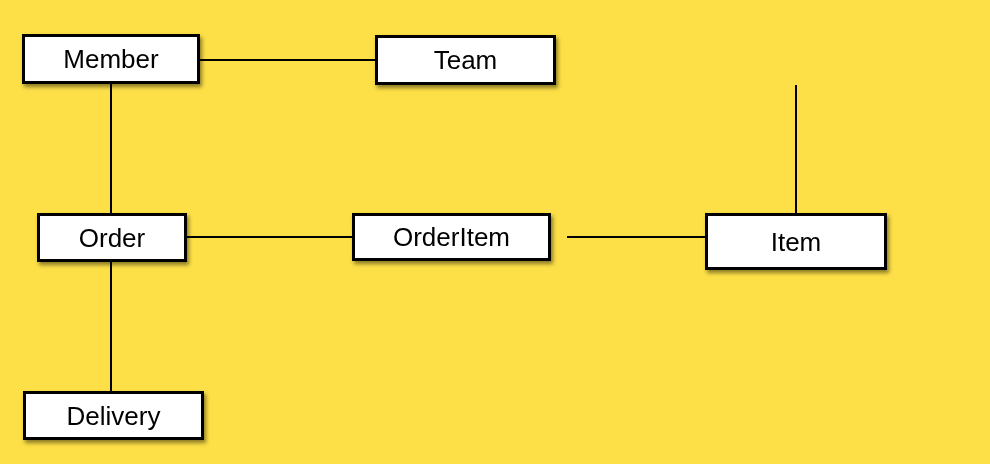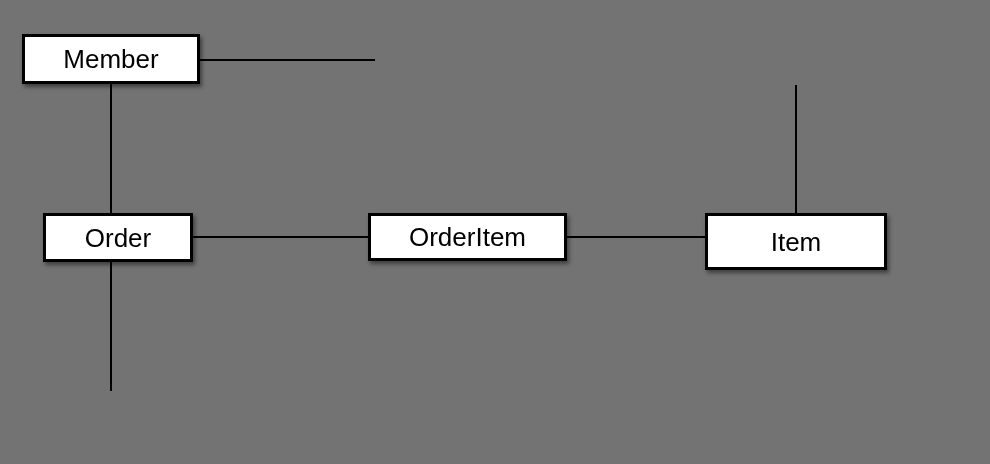--- a/index.html
+++ b/index.html
@@ -4,21 +4,21 @@
 <style>
   html, body {
     margin: 0;
     padding: 0;
     background: #ffffff;
   }
   .canvas {
     position: relative;
     width: 990px;
     height: 464px;
-    background: #737373;
+    background: #fde047;
     overflow: hidden;
     font-family: "Liberation Sans", "DejaVu Sans", sans-serif;
   }
   .entity-box {
     position: absolute;
     box-sizing: border-box;
     background: #ffffff;
     border: 3px solid #000000;
     box-shadow: 2px 3px 4px rgba(0,0,0,0.45);
     display: flex;
@@ -31,22 +31,22 @@
   }
   .connector {
     position: absolute;
     background: #000000;
     z-index: 1;
   }
   
   #node-member    { left: 22px;  top: 34px;  width: 178px; height: 50px; }
   #node-team      { left: 375px; top: 35px;  width: 181px; height: 50px; }
   #node-category  { left: 705px; top: 34px;  width: 181px; height: 51px; }
-  #node-order     { left: 37px;  top: 213px; width: 150px; height: 49px; margin-left: 6px; }
-  #node-orderitem { left: 368px; top: 213px; width: 199px; height: 48px; }
+  #node-order     { left: 37px;  top: 213px; width: 150px; height: 49px; }
+  #node-orderitem { left: 352px; top: 213px; width: 199px; height: 48px; }
   #node-item      { left: 705px; top: 213px; width: 182px; height: 57px; }
   #node-delivery  { left: 23px;  top: 391px; width: 181px; height: 49px; }
   
   #conn-member-team     { left: 200px; top: 59px;  width: 175px; height: 2px; }
   #conn-member-order    { left: 110px; top: 84px;  width: 2px;   height: 129px; }
   #conn-category-item   { left: 795px; top: 85px;  width: 2px;   height: 128px; }
   #conn-order-orderitem { left: 187px; top: 236px; width: 181px; height: 2px; }
   #conn-orderitem-item  { left: 567px; top: 236px; width: 138px; height: 2px; }
   #conn-order-delivery  { left: 110px; top: 262px; width: 2px;   height: 129px; }
 </style>
@@ -59,28 +59,34 @@
   <div class="connector" id="conn-member-order"></div>
   <div class="connector" id="conn-category-item"></div>
   <div class="connector" id="conn-order-orderitem"></div>
   <div class="connector" id="conn-orderitem-item"></div>
   <div class="connector" id="conn-order-delivery"></div>
 
   <div class="entity-box" id="node-member">
     <span>Member</span>
   </div>
 
+  <div class="entity-box" id="node-team">
+    <span>Team</span>
+  </div>
 
 
   <div class="entity-box" id="node-order">
     <span>Order</span>
   </div>
 
   <div class="entity-box" id="node-orderitem">
     <span>OrderItem</span>
   </div>
 
   <div class="entity-box" id="node-item">
     <span>Item</span>
   </div>
 
+  <div class="entity-box" id="node-delivery">
+    <span>Delivery</span>
+  </div>
 
 </div>
 
 </body></html>

